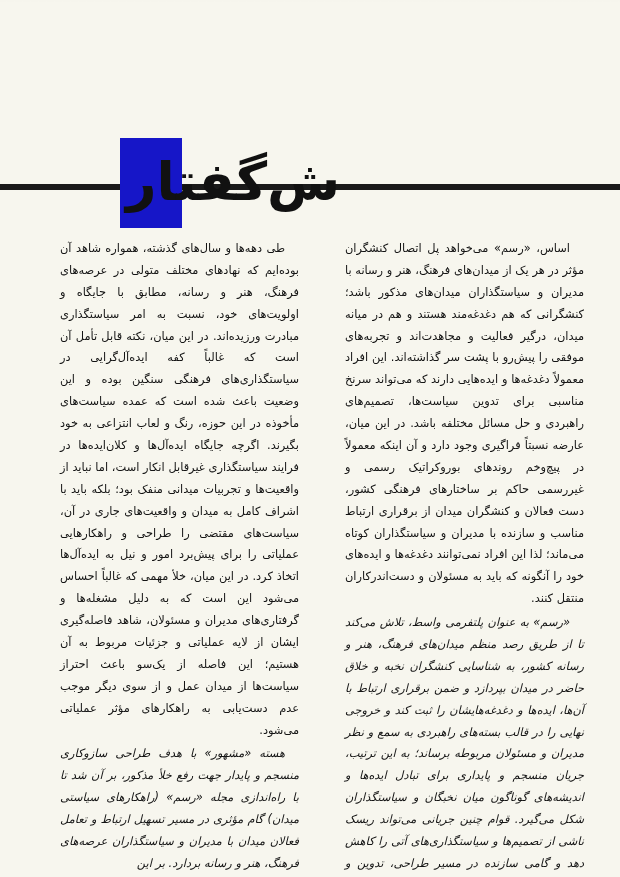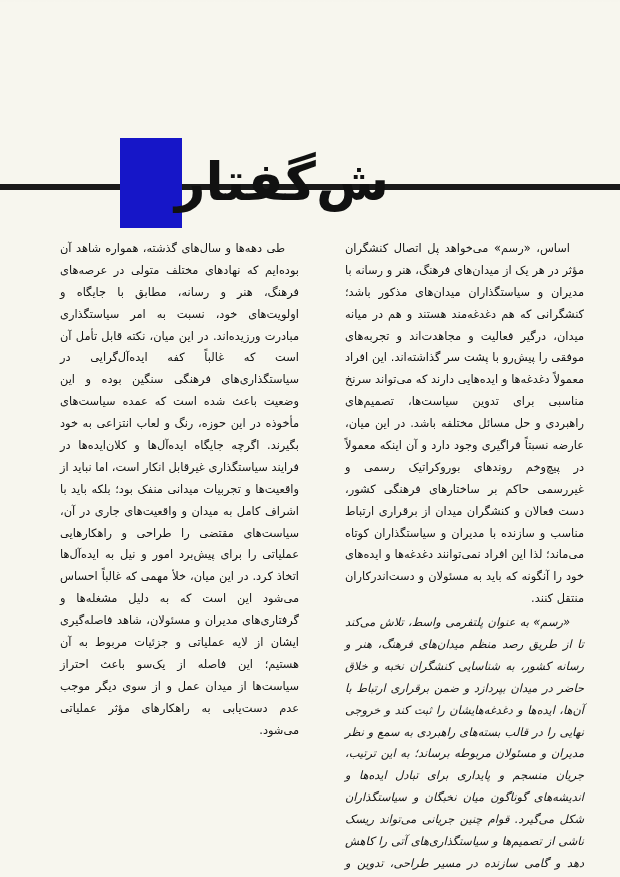--- a/index.html
+++ b/index.html
@@ -48,21 +48,21 @@
     background: #1616c8;
   }
 
   .title-text {
     position: absolute;
     top: 0px;
     right: 182px;
     left: 120px;
     height: 90px;
     line-height: 88px;
-    text-align: center;
+    text-align: left;
     direction: rtl;
     font-family: "DejaVu Sans", "Liberation Sans", sans-serif;
     font-size: 53px;
     font-weight: bold;
     color: #111111;
     letter-spacing: -1px;
     padding-left: 6px;
     white-space: nowrap;
     overflow: visible;
   }
@@ -126,18 +126,19 @@
 
   <div class="body-area">
 
     <div class="col">
       <p>اساس، «رسم» می‌خواهد پل اتصال کنشگران مؤثر در هر یک از میدان‌های فرهنگ، هنر و رسانه با مدیران و سیاستگذاران میدان‌های مذکور باشد؛ کنشگرانی که هم دغدغه‌مند هستند و هم در میانه میدان، درگیر فعالیت و مجاهدت‌اند و تجربه‌های موفقی را پیش‌رو با پشت سر گذاشته‌اند. این افراد معمولاً دغدغه‌ها و ایده‌هایی دارند که می‌تواند سرنخ مناسبی برای تدوین سیاست‌ها، تصمیم‌های راهبردی و حل مسائل مختلفه باشد. در این میان، عارضه نسبتاً فراگیری وجود دارد و آن اینکه معمولاً در پیچ‌وخم روندهای بوروکراتیک رسمی و غیررسمی حاکم بر ساختارهای فرهنگی کشور، دست فعالان و کنشگران میدان از برقراری ارتباط مناسب و سازنده با مدیران و سیاستگذاران کوتاه می‌ماند؛ لذا این افراد نمی‌توانند دغدغه‌ها و ایده‌های خود را آنگونه که باید به مسئولان و دست‌اندرکاران منتقل کنند.</p>
       <p>«رسم» به عنوان پلتفرمی واسط، تلاش می‌کند تا از طریق رصد منظم میدان‌های فرهنگ، هنر و رسانه کشور، به شناسایی کنشگران نخبه و خلاق حاضر در میدان بپردازد و ضمن برقراری ارتباط با آن‌ها، ایده‌ها و دغدغه‌هایشان را ثبت کند و خروجی نهایی را در قالب بسته‌های راهبردی به سمع و نظر مدیران و مسئولان مربوطه برساند؛ به این ترتیب، جریان منسجم و پایداری برای تبادل ایده‌ها و اندیشه‌های گوناگون میان نخبگان و سیاستگذاران شکل می‌گیرد. قوام چنین جریانی می‌تواند ریسک ناشی از تصمیم‌ها و سیاستگذاری‌های آتی را کاهش دهد و گامی سازنده در مسیر طراحی، تدوین و پیاده‌سازی سیاست‌ها و راهبردهای مقتضی به شمار می‌آید.</p>
     </div>
 
     <div class="col">
       <p>طی دهه‌ها و سال‌های گذشته، همواره شاهد آن بوده‌ایم که نهادهای مختلف متولی در عرصه‌های فرهنگ، هنر و رسانه، مطابق با جایگاه و اولویت‌های خود، نسبت به امر سیاستگذاری مبادرت ورزیده‌اند. در این میان، نکته قابل تأمل آن است که غالباً کفه ایده‌آل‌گرایی در سیاستگذاری‌های فرهنگی سنگین بوده و این وضعیت باعث شده است که عمده سیاست‌های مأخوذه در این حوزه، رنگ و لعاب انتزاعی به خود بگیرند. اگرچه جایگاه ایده‌آل‌ها و کلان‌ایده‌ها در فرایند سیاستگذاری غیرقابل انکار است، اما نباید از واقعیت‌ها و تجربیات میدانی منفک بود؛ بلکه باید با اشراف کامل به میدان و واقعیت‌های جاری در آن، سیاست‌های مقتضی را طراحی و راهکارهایی عملیاتی را برای پیش‌برد امور و نیل به ایده‌آل‌ها اتخاذ کرد. در این میان، خلأ مهمی که غالباً احساس می‌شود این است که به دلیل مشغله‌ها و گرفتاری‌های مدیران و مسئولان، شاهد فاصله‌گیری ایشان از لایه عملیاتی و جزئیات مربوط به آن هستیم؛ این فاصله از یک‌سو باعث احتراز سیاست‌ها از میدان عمل و از سوی دیگر موجب عدم دست‌یابی به راهکارهای مؤثر عملیاتی می‌شود.</p>
+      <p>هسته «مشهور» با هدف طراحی سازوکاری منسجم و پایدار جهت رفع خلأ مذکور، بر آن شد تا با راه‌اندازی مجله «رسم» (راهکارهای سیاستی میدان) گام مؤثری در مسیر تسهیل ارتباط و تعامل فعالان میدان با مدیران و سیاستگذاران عرصه‌های فرهنگ، هنر و رسانه بردارد. بر این</p>
     </div>
 
   </div>
 
   <div class="grain"></div>
 </div>
 
 </body></html>

